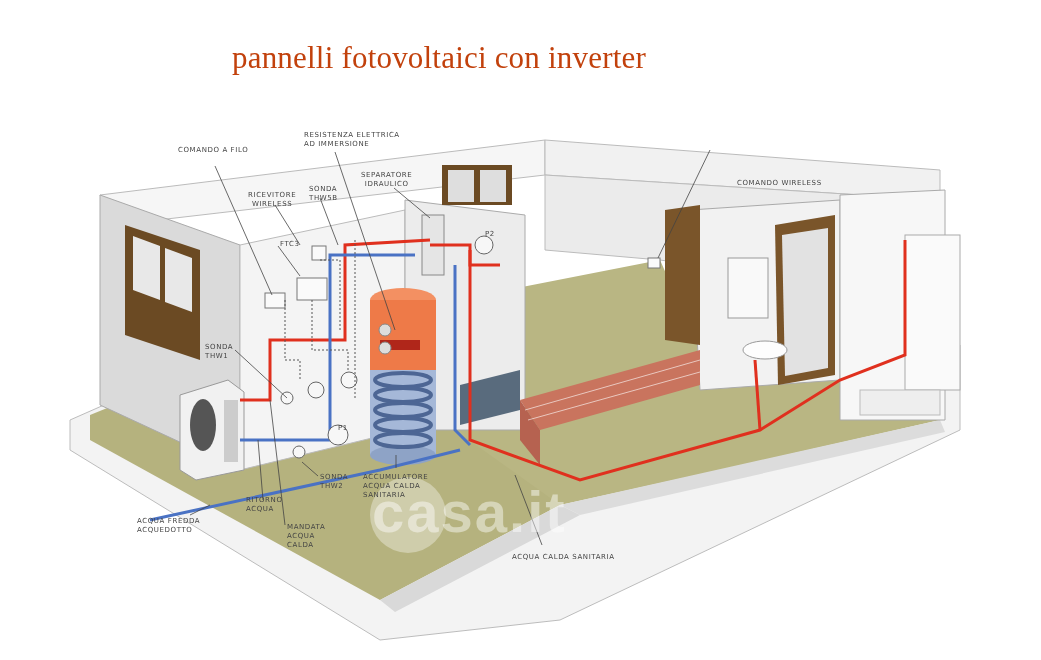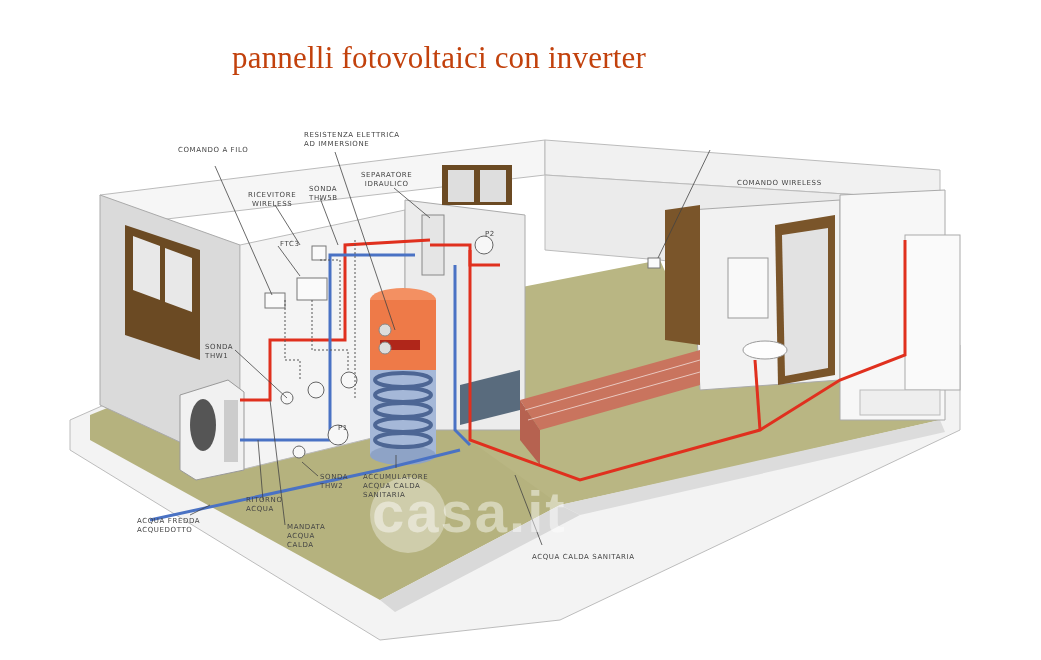--- a/index.html
+++ b/index.html
@@ -177,17 +177,17 @@
 <div class="lbl" style="left:363px;top:473px;">ACCUMULATORE
 ACQUA CALDA
 SANITARIA</div>
 <div class="lbl" style="left:246px;top:496px;">RITORNO
 ACQUA</div>
 <div class="lbl" style="left:287px;top:523px;">MANDATA
 ACQUA
 CALDA</div>
 <div class="lbl" style="left:137px;top:517px;">ACQUA FREDDA
 ACQUEDOTTO</div>
-<div class="lbl" style="left:512px;top:553px;margin-left:20px;">ACQUA CALDA SANITARIA</div>
+<div class="lbl" style="left:512px;top:553px;">ACQUA CALDA SANITARIA</div>
 <div class="lbl" style="left:338px;top:424px;">P1</div>
 <div class="lbl" style="left:485px;top:230px;">P2</div>
 
 <div class="wm">casa.it</div>
 
 </body></html>

